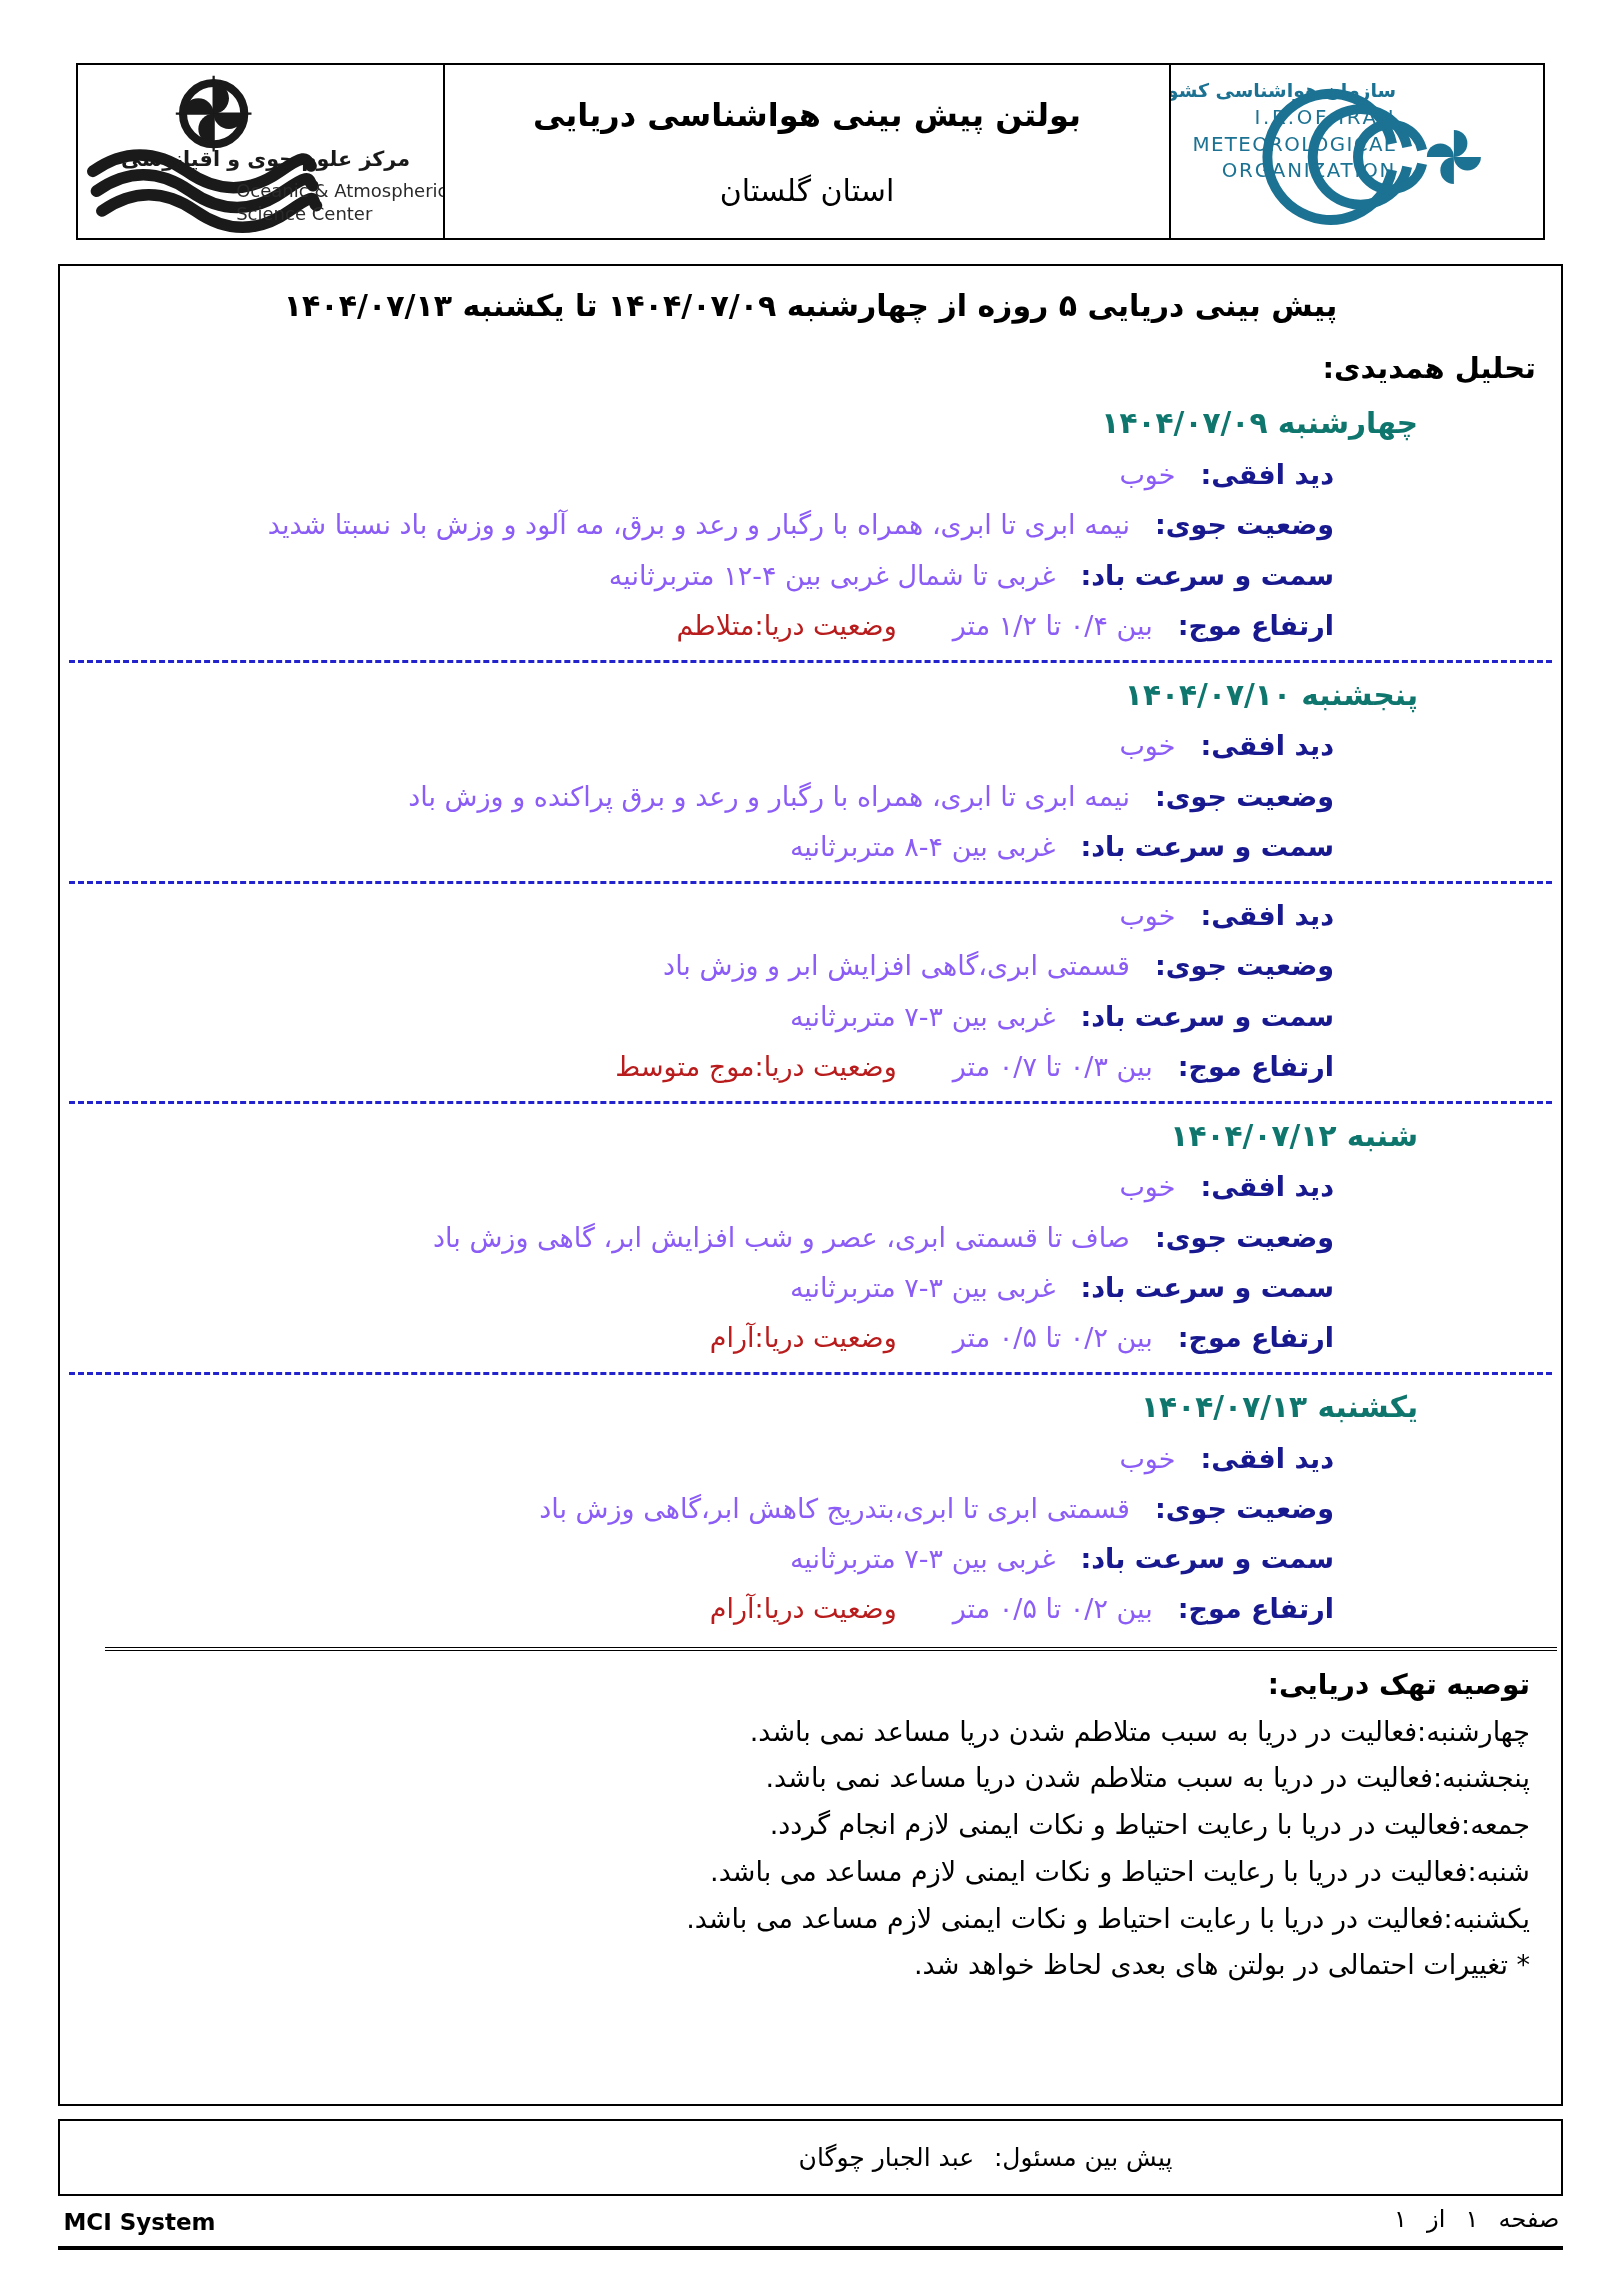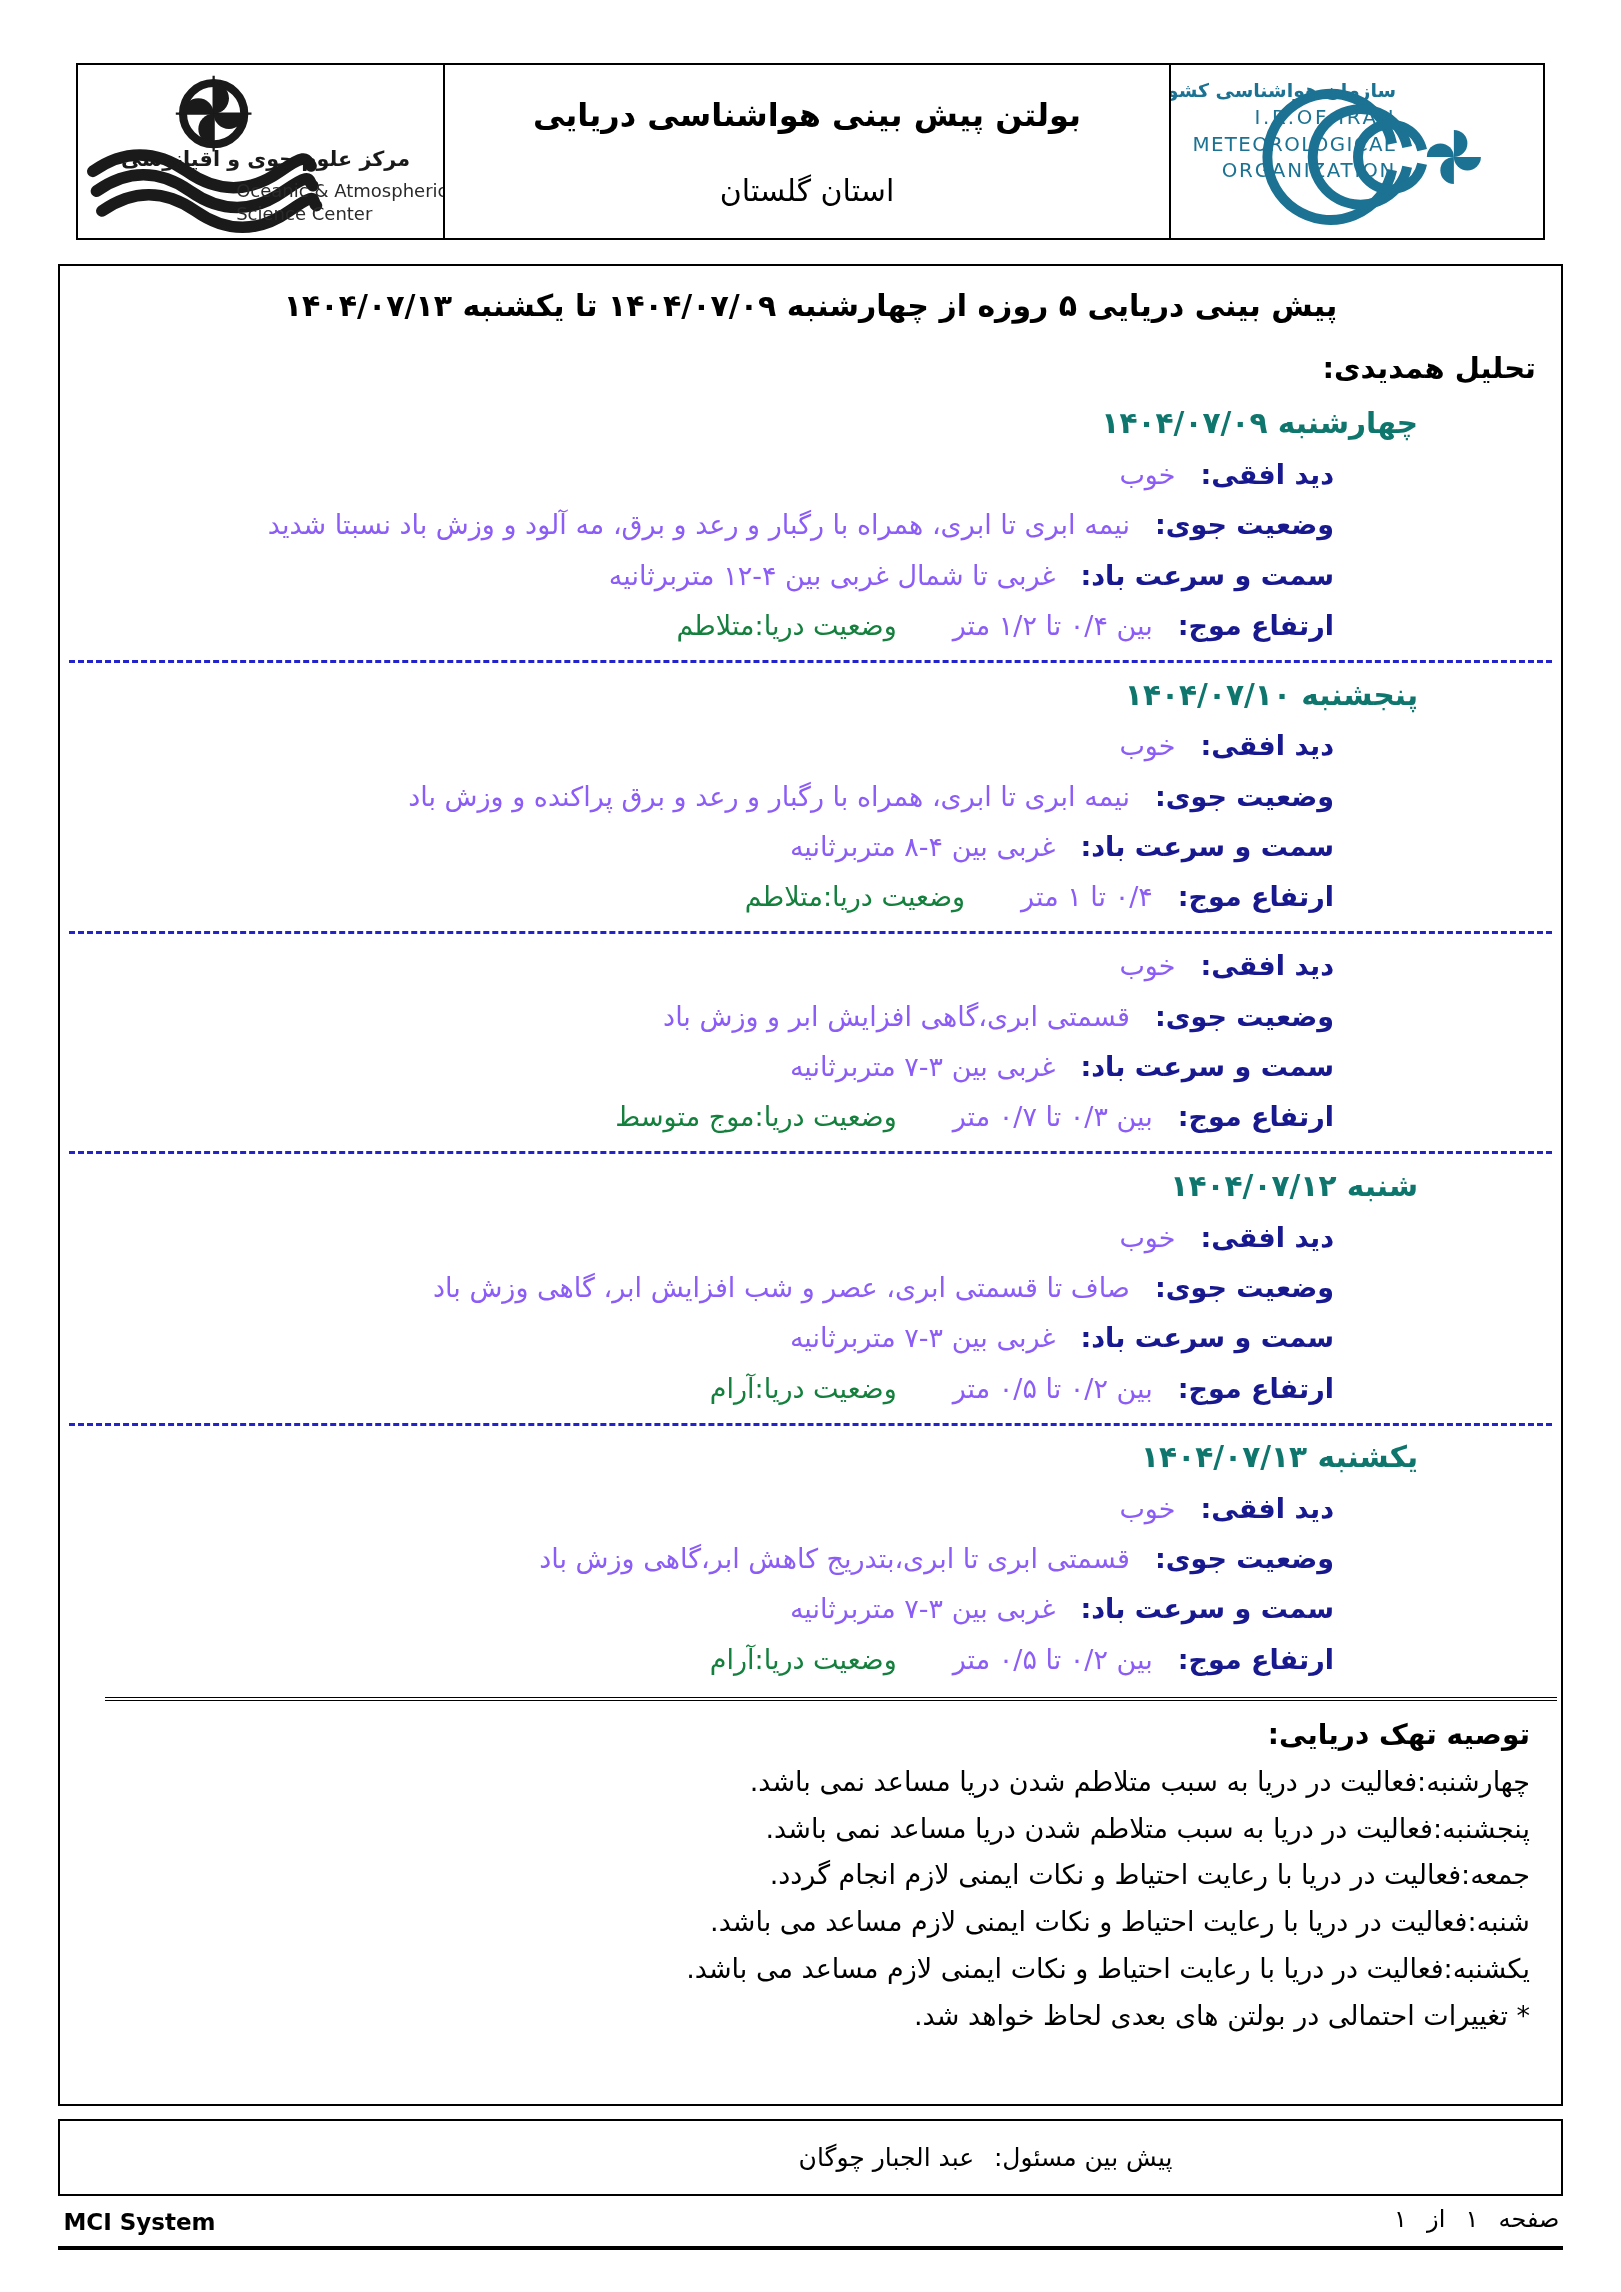--- a/index.html
+++ b/index.html
@@ -37,21 +37,21 @@
     direction: rtl; overflow: hidden;
   }
   .bulletin-title { text-align: center; font-weight: bold; font-size: 30px; margin-top: 19.7px; line-height: 1.3; }
   .analysis-label { text-align: right; font-weight: bold; font-size: 29px; margin: 25px 25px 17px 0; line-height: 1.3; }
 
   .day-title { text-align: right; font-weight: bold; font-size: 29.6px; line-height: 1.3;
                color: #0f766e; margin: 12.5px 143px 0 0; }
   .row { text-align: right; font-size: 27px; line-height: 36px; margin: 14.3px 227px 0 0; white-space: nowrap; }
   .row .label { font-weight: bold; color: #18188F; }
   .row .value { margin-right: 25px; color: #8b5cf6; }
-  .row .sea-state { margin-right: 56px; color: #15803d; }
+  .row .sea-state { margin-right: 56px; color: #b91c1c; }
 
   .dashed-sep { border-top: 3.6px dashed #2323CE; margin: 16px 9px 0 9px; height: 0; }
   .end-line   { border-top: 4.5px double #000; margin: 19.7px 4.5px 0 45px; height: 0; }
 
   .advisory-title { text-align: right; font-weight: bold; font-size: 28px; line-height: 36px; margin: 16px 31px 0 0; }
   .advisory-line  { text-align: right; font-size: 27px; line-height: 36px; margin: 10.7px 31px 0 0; }
 
   
   .footer-box {
     position: absolute; top: 2119px; left: 58px;
@@ -152,23 +152,20 @@
       <div class="day-title">پنجشنبه ۱۴۰۴/۰۷/۱۰</div>
       <div class="row">
         <span class="label">دید افقی:</span><span class="value">خوب</span>
       </div>
       <div class="row">
         <span class="label">وضعیت جوی:</span><span class="value">نیمه ابری تا ابری، همراه با رگبار و رعد و برق پراکنده و وزش باد</span>
       </div>
       <div class="row">
         <span class="label">سمت و سرعت باد:</span><span class="value">غربی بین ۴-۸ متربرثانیه</span>
       </div>
-      <div class="row">
-        <span class="label">ارتفاع موج:</span><span class="value">۰/۴ تا ۱ متر</span><span class="sea-state">وضعیت دریا:متلاطم</span>
-      </div>
       <div class="dashed-sep"></div>
     </div>
 
     <div>
       <div class="row">
         <span class="label">دید افقی:</span><span class="value">خوب</span>
       </div>
       <div class="row">
         <span class="label">وضعیت جوی:</span><span class="value">قسمتی ابری،گاهی افزایش ابر و وزش باد</span>
       </div>

